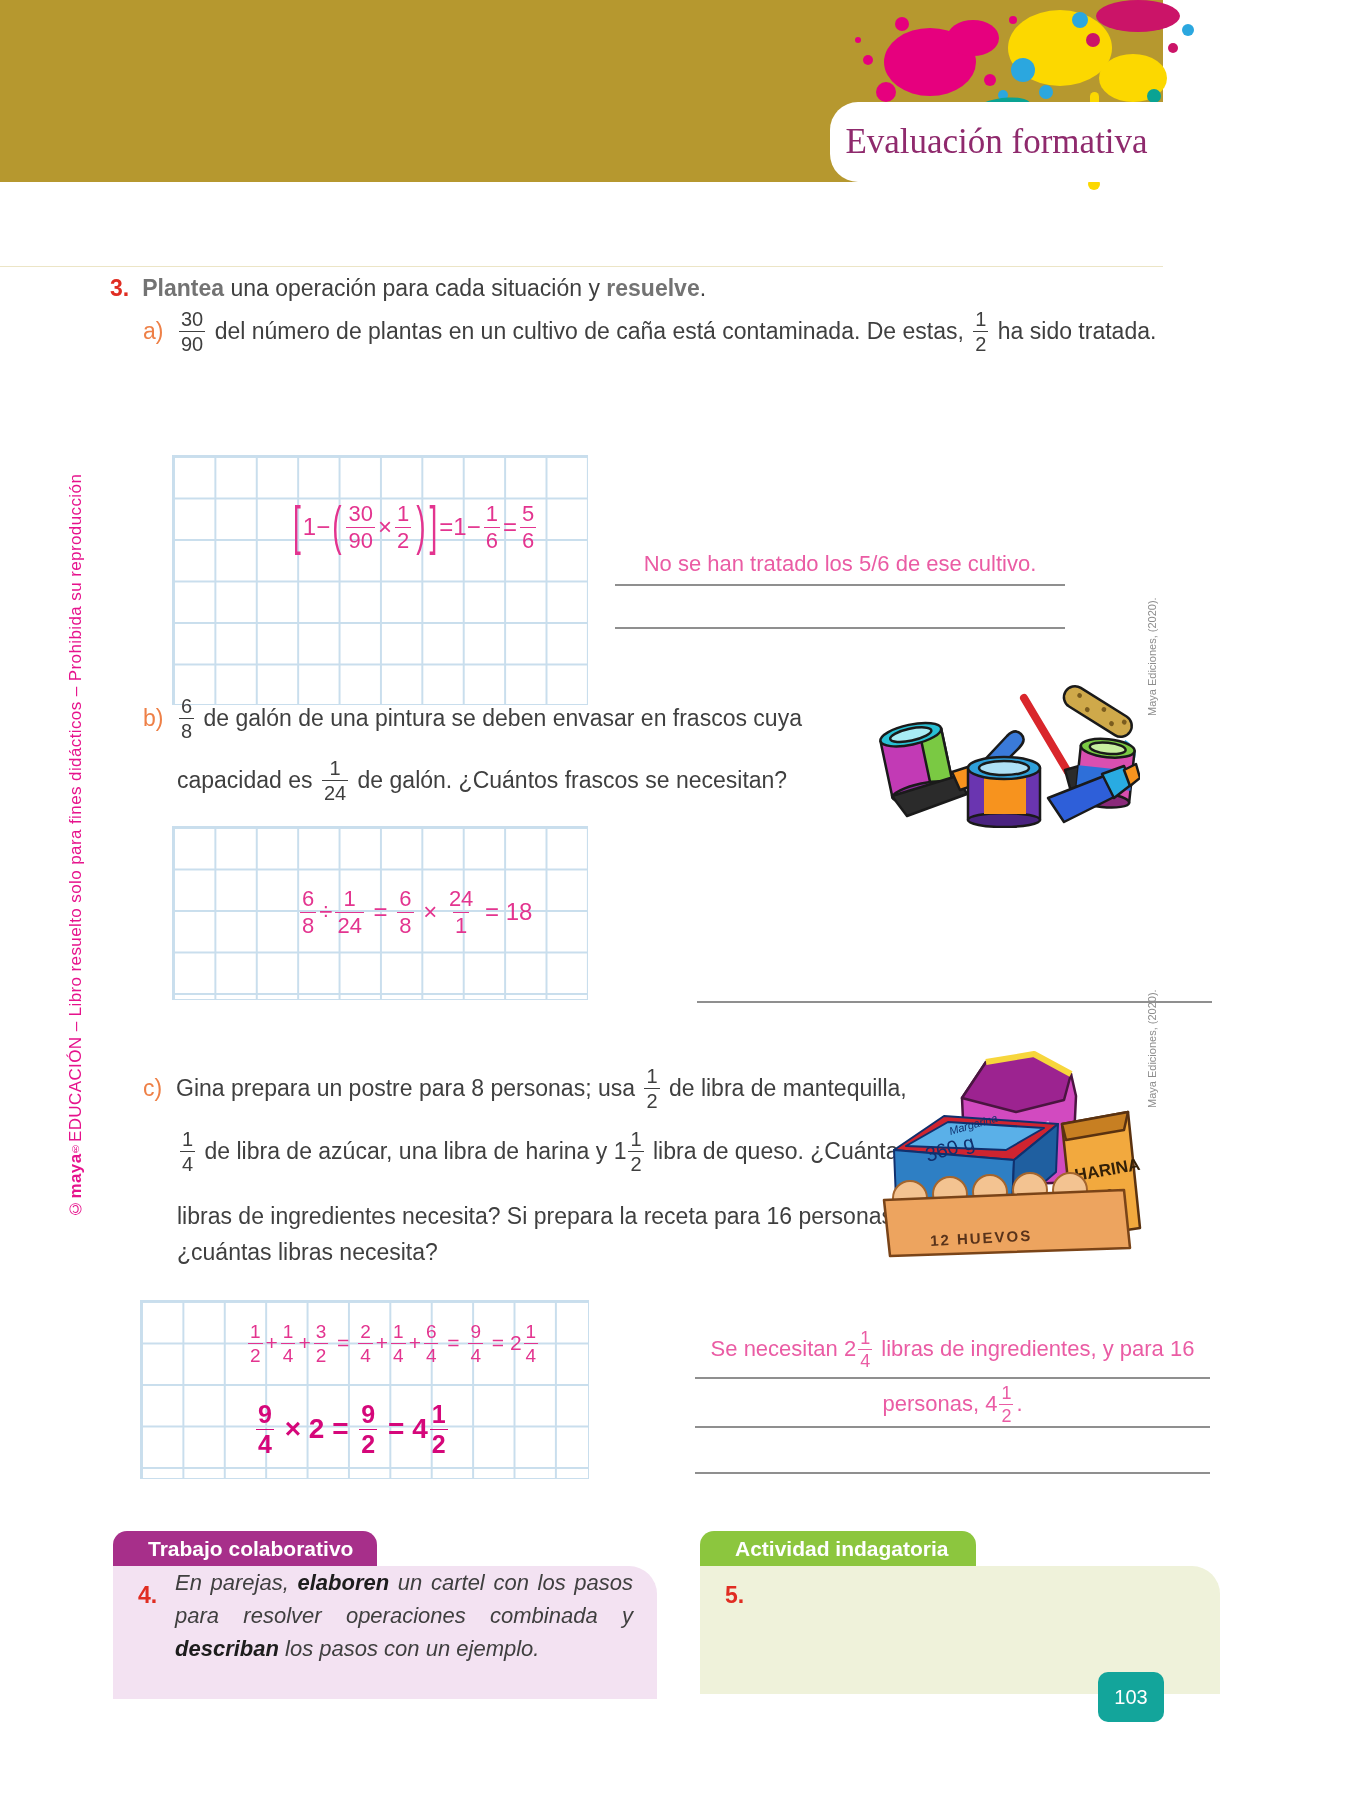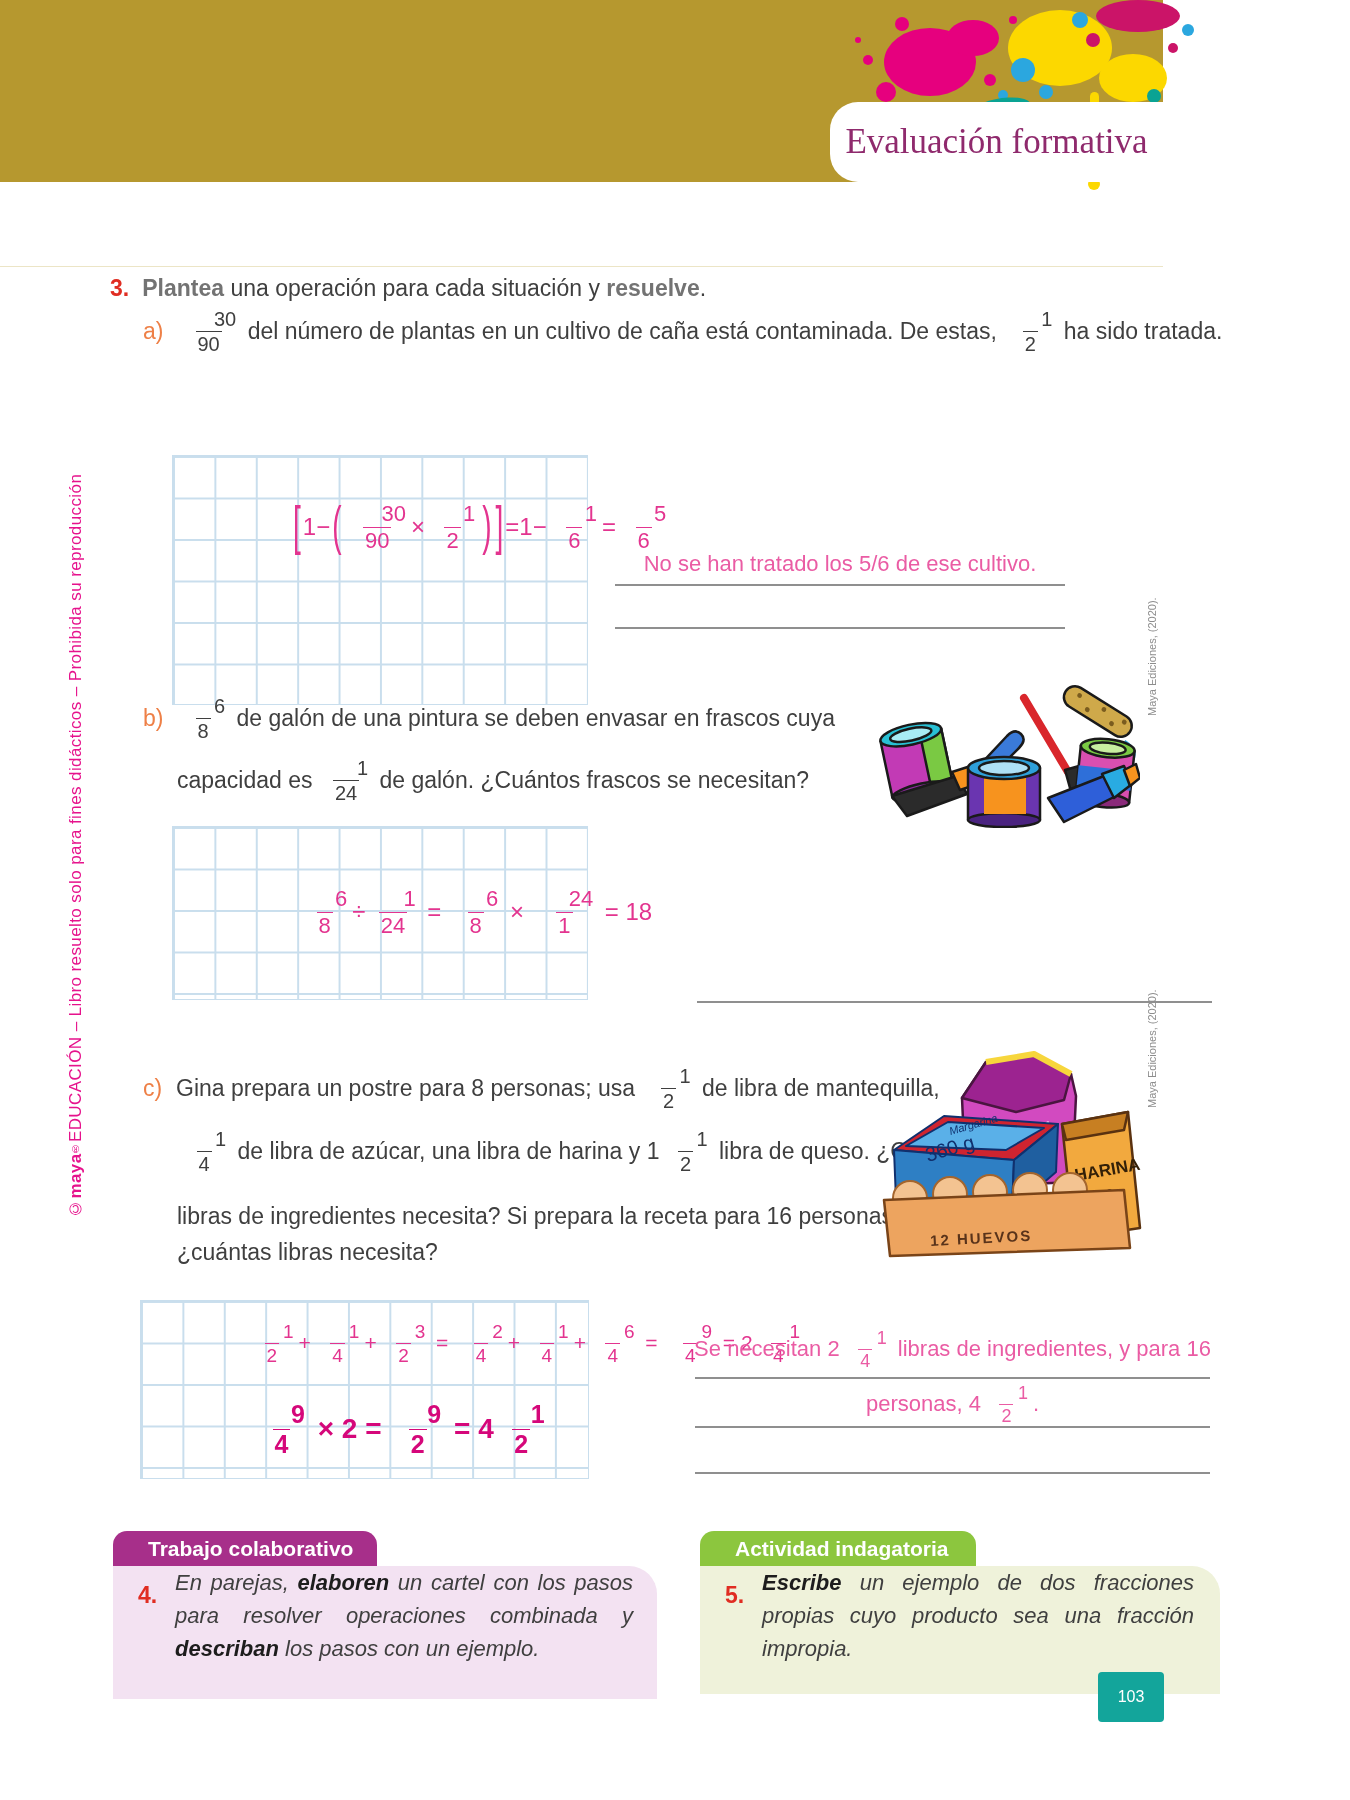--- a/index.html
+++ b/index.html
@@ -18,21 +18,21 @@
   .credit{position:absolute;writing-mode:vertical-rl;transform:rotate(180deg);
           color:var(--credit,#8d8d8d);font-size:11px;}
   .stmt{position:absolute;display:flex;align-items:center;font-size:23px;color:var(--text,#3f3f3f);}
   .stmt>span{white-space:pre;}
   .toks{display:contents;}
   .qnum{color:var(--red,#e02d22);font-weight:700;margin-right:13px;}
   .q3 b{color:#737373;}
   .plabel{color:var(--orange,#ee8047);flex:none;width:33px;}
   .frac{display:inline-flex;flex-direction:column;align-items:center;line-height:1;
         font-size:20px;margin:0 3px;}
-  .fn{padding:0 2px 2px;text-align:left;margin-left:33px;}
+  .fn{padding:0 2px 2px;text-align:left;}
   .fd{border-top:1.8px solid currentColor;padding:2px 2px 0;text-align:center;}
   .mixed{display:inline-flex;align-items:center;}
   .mixed .frac{margin-left:2px;}
   .grid{position:absolute;border:1.5px solid var(--gridline,#c9deed);
         background-image:linear-gradient(to right,var(--gridline,#c9deed) 1.5px,transparent 1.5px),
                          linear-gradient(to bottom,var(--gridline,#c9deed) 1.5px,transparent 1.5px);
         background-size:41.4px 41.5px;}
   .work{position:absolute;display:flex;align-items:center;color:var(--work,#e3348f);font-size:24px;}
   .work>span{white-space:pre;}
   .work .frac{font-size:22px;}
@@ -52,21 +52,21 @@
   .tab-collab{background:var(--collabhead,#a72f8a);}
   .tab-inq{background:var(--inqhead,#8cc63e);}
   .boxbody{position:absolute;border-radius:0 28px 0 0;}
   .body-collab{background:var(--collabbg,#f3e2f2);}
   .body-inq{background:var(--inqbg,#eff2da);}
   .inum{position:absolute;left:25px;top:16px;font-weight:700;color:var(--red,#e02d22);font-size:23px;}
   .itext{position:absolute;top:0;margin:0;font-size:22px;line-height:33px;color:var(--text,#3f3f3f);
          text-align:justify;font-style:italic;}
   .itext b{color:#1d1d1d;}
   .pagetab{position:absolute;left:1098px;top:1672px;width:66px;height:50px;background:var(--pagetab,#13a59b);
-           border-radius:4px;color:#fff;display:flex;align-items:center;justify-content:center;font-size:16px;}
+           border-radius:10px;color:#fff;display:flex;align-items:center;justify-content:center;font-size:20px;}
 </style>
 </head>
 <body>
 
 <div class="page">
 
   <div class="gold-band"></div>
 
   <svg class="splatter" viewBox="0 0 362 200">
     <g fill="#fcd800">
@@ -321,20 +321,19 @@
   <div class="boxbody body-collab" style="left:113px;top:1566px;width:544px;height:133px">
     <span class="inum">4.</span>
     <p class="itext" style="left:62px;width:458px"><span>En parejas, </span><b>elaboren</b><span> un cartel con los pasos para resolver operaciones combinada y </span><b>describan</b><span> los pasos con un ejemplo.</span></p>
   </div>
 
   <div class="boxtab tab-inq" style="left:700px;top:1531px;width:276px">
     <span>Actividad indagatoria</span>
   </div>
   <div class="boxbody body-inq" style="left:700px;top:1566px;width:520px;height:128px">
     <span class="inum">5.</span>
-    <p class="itext" style="left:62px;width:432px"><b>Escribe</b><span> un ejemplo de dos fracciones propias cuyo producto sea una fracción impropia.</span></p>
   </div>
 
   <div class="pagetab">
     <span>103</span>
   </div>
 
 </div>
 
 </body></html>

